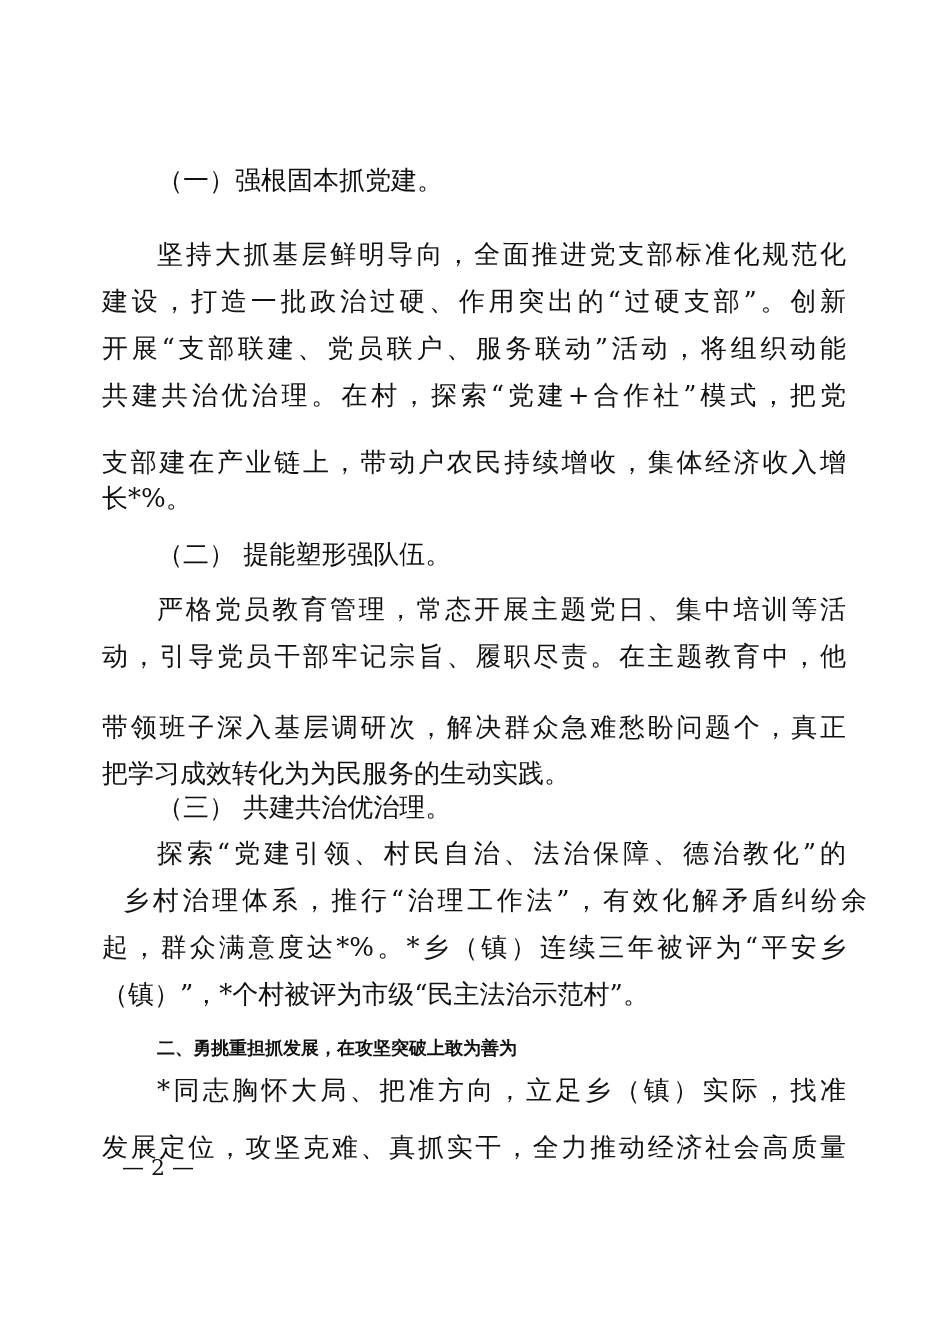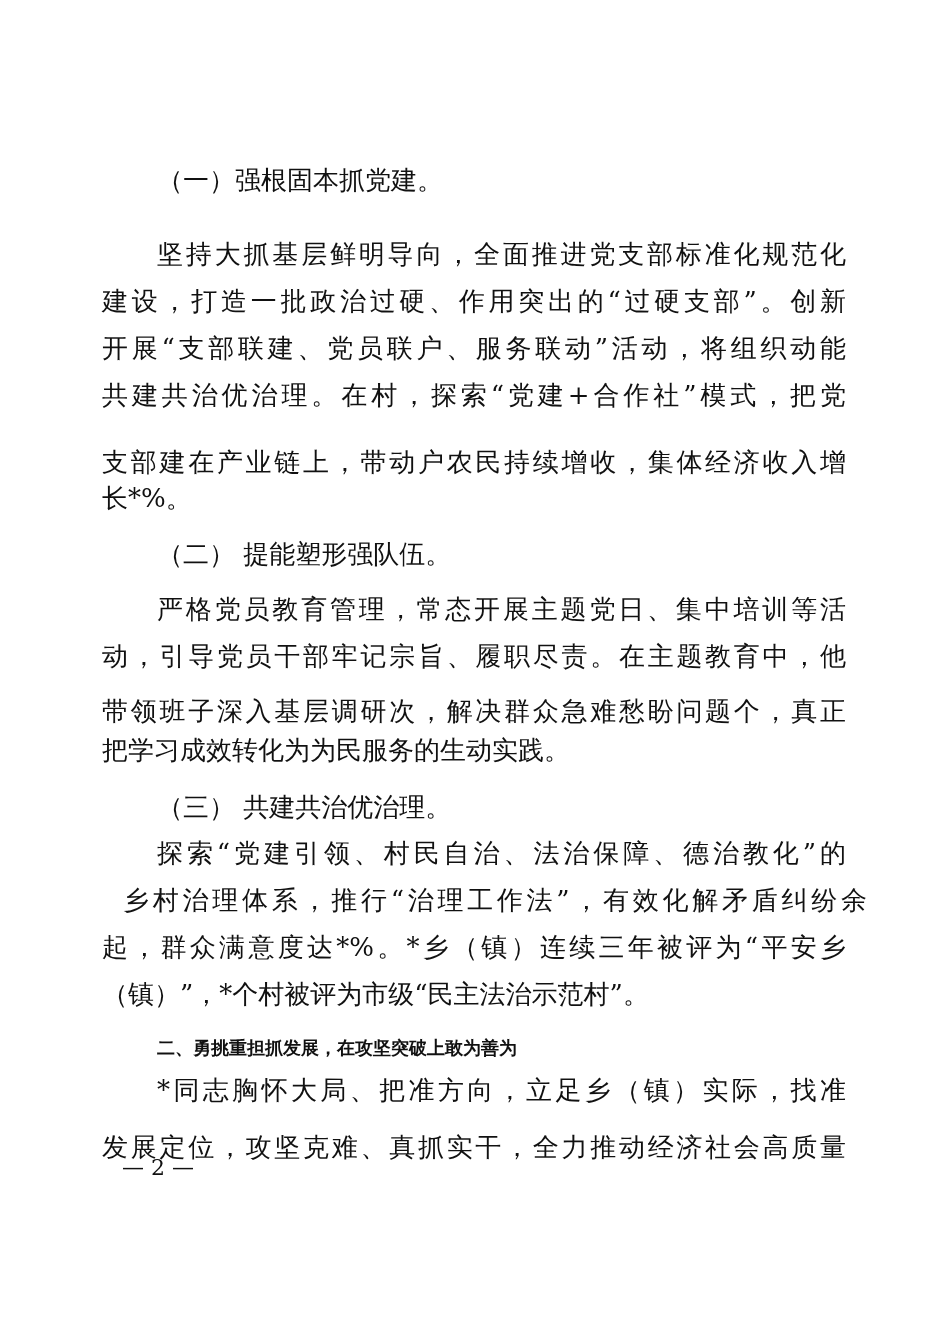--- a/index.html
+++ b/index.html
@@ -22,22 +22,22 @@
   <div class="line indent" style="top:237px;">坚持大抓基层鲜明导向，全面推进党支部标准化规范化</div>
   <div class="line" style="top:284px;">建设，打造一批政治过硬、作用突出的“过硬支部”。创新</div>
   <div class="line" style="top:331px;">开展“支部联建、党员联户、服务联动”活动，将组织动能</div>
   <div class="line" style="top:378px;">共建共治优治理。在村，探索“党建+合作社”模式，把党</div>
   <div class="line" style="top:445px;">支部建在产业链上，带动户农民持续增收，集体经济收入增</div>
   <div class="line last" style="top:481px;">长*%。</div>
 
   <div class="line indent heading" style="top:537px;">（二） 提能塑形强队伍。</div>
   <div class="line indent" style="top:592px;">严格党员教育管理，常态开展主题党日、集中培训等活</div>
   <div class="line" style="top:639px;">动，引导党员干部牢记宗旨、履职尽责。在主题教育中，他</div>
-  <div class="line" style="top:694px;">带领班子深入基层调研次，解决群众急难愁盼问题个，真正</div>
-  <div class="line last" style="top:733px;">把学习成效转化为为民服务的生动实践。</div>
+  <div class="line" style="top:710px;">带领班子深入基层调研次，解决群众急难愁盼问题个，真正</div>
+  <div class="line last" style="top:756px;">把学习成效转化为为民服务的生动实践。</div>
 
   <div class="line indent heading" style="top:790px;">（三） 共建共治优治理。</div>
   <div class="line indent" style="top:836px;">探索“党建引领、村民自治、法治保障、德治教化”的</div>
   <div class="line" style="top:883px;margin-left:21px;">乡村治理体系，推行“治理工作法”，有效化解矛盾纠纷余</div>
   <div class="line" style="top:930px;">起，群众满意度达*%。*乡（镇）连续三年被评为“平安乡</div>
   <div class="line last" style="top:977px;">（镇）”，*个村被评为市级“民主法治示范村”。</div>
 
   <div class="line indent heading bold" style="top:1031px;">二、勇挑重担抓发展，在攻坚突破上敢为善为</div>
 
   <div class="line indent" style="top:1073px;">*同志胸怀大局、把准方向，立足乡（镇）实际，找准</div>

